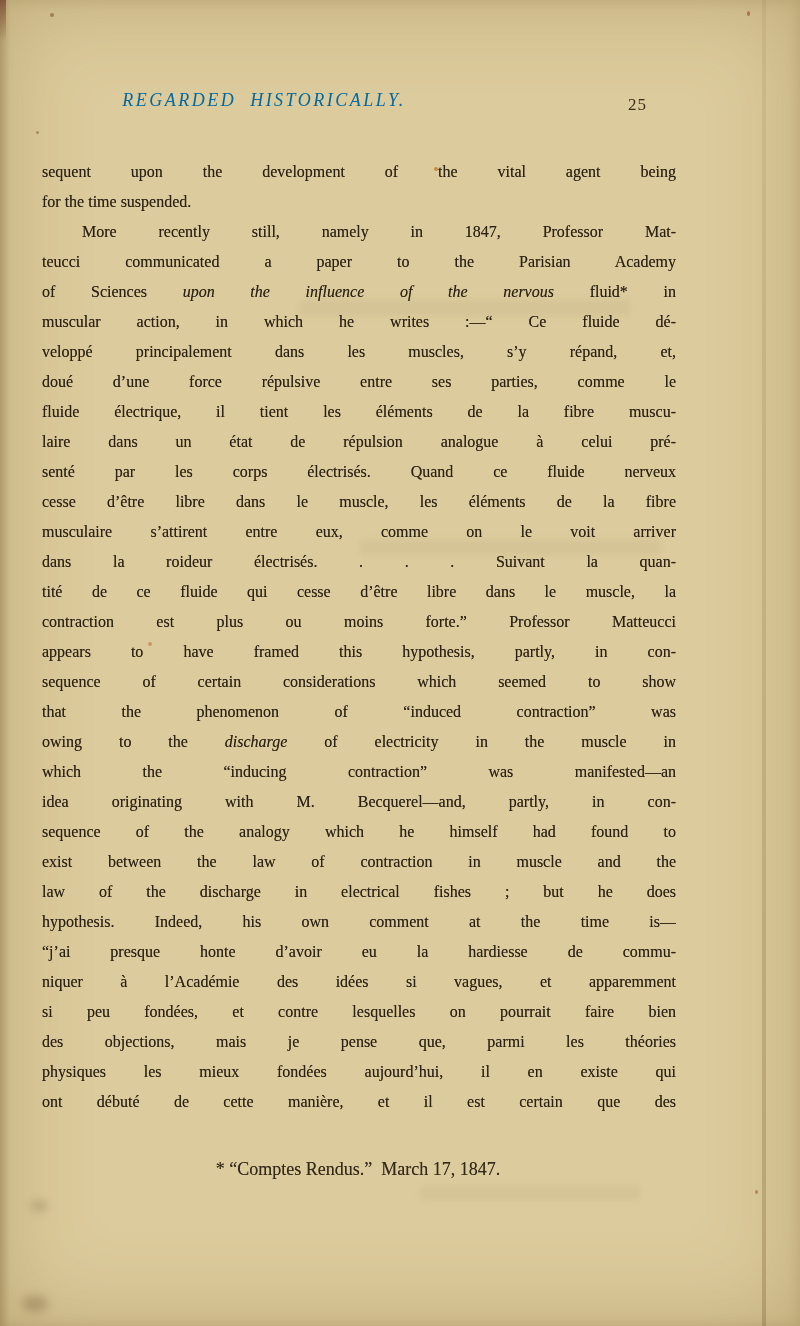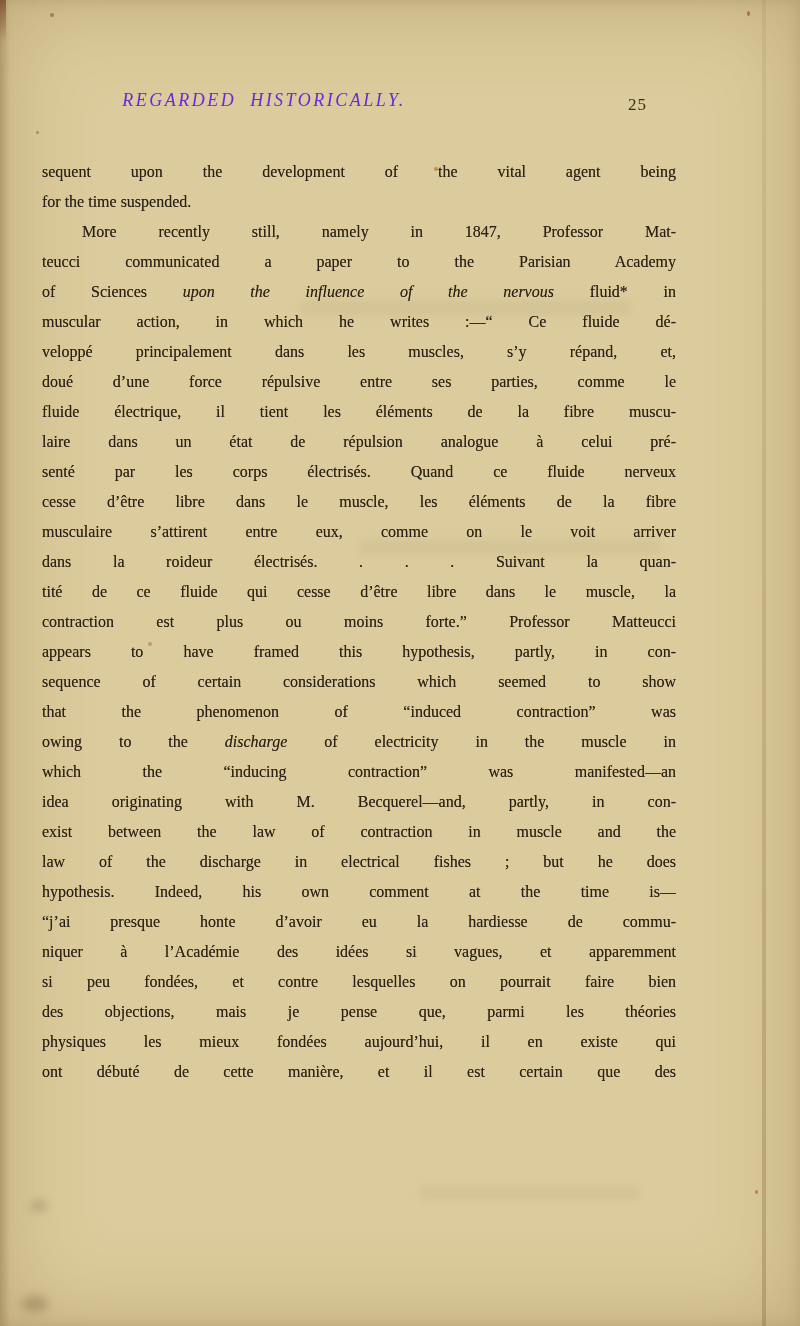--- a/index.html
+++ b/index.html
@@ -12,21 +12,21 @@
     background-color:var(--paper,#dccb9c);
     box-shadow:inset 0 0 90px rgba(122,92,40,.30), inset 0 0 14px rgba(100,72,28,.18);
     font-family:"Liberation Serif","DejaVu Serif",serif;
     color:var(--ink,#2b2114);
   }
   
   .header-row{
     position:absolute;top:90px;left:0;width:692px;box-sizing:border-box;
     padding-right:164px;text-align:center;
     font-style:italic;font-size:18px;letter-spacing:2.5px;word-spacing:7px;
-    color:#6d28d9;
+    color:#0369a1;
   }
   .page-number{
     position:absolute;top:95px;left:628px;width:44px;text-align:left;
     font-size:17px;letter-spacing:1px;color:#3a2e18;
   }
   
   .text-block{
     position:absolute;top:157px;left:42px;width:634px;
     font-size:16px;
   }
@@ -97,31 +97,33 @@
       <div class="line">musculaire s’attirent entre eux, comme on le voit arriver</div>
       <div class="line">dans la roideur électrisés. . . . Suivant la quan-</div>
       <div class="line">tité de ce fluide qui cesse d’être libre dans le muscle, la</div>
       <div class="line">contraction est plus ou moins forte.” Professor Matteucci</div>
       <div class="line">appears to have framed this hypothesis, partly, in con-</div>
       <div class="line">sequence of certain considerations which seemed to show</div>
       <div class="line">that the phenomenon of “induced contraction” was</div>
       <div class="line">owing to the <i>discharge</i> of electricity in the muscle in</div>
       <div class="line">which the “inducing contraction” was manifested—an</div>
       <div class="line">idea originating with M. Becquerel—and, partly, in con-</div>
+      <div class="line">sequence of the analogy which he himself had found to</div>
       <div class="line">exist between the law of contraction in muscle and the</div>
       <div class="line">law of the discharge in electrical fishes ; but he does</div>
       <div class="line">hypothesis. Indeed, his own comment at the time is—</div>
       <div class="line">“j’ai presque honte d’avoir eu la hardiesse de commu-</div>
       <div class="line">niquer à l’Académie des idées si vagues, et apparemment</div>
       <div class="line">si peu fondées, et contre lesquelles on pourrait faire bien</div>
       <div class="line">des objections, mais je pense que, parmi les théories</div>
       <div class="line">physiques les mieux fondées aujourd’hui, il en existe qui</div>
       <div class="line">ont débuté de cette manière, et il est certain que des</div>
     </div>
 
+  <div class="footnote">* “Comptes Rendus.”&nbsp;&nbsp;March 17, 1847.</div>
 
   <div class="scan-edge-left"></div>
   <div class="edge-shade-left"></div>
   <div class="fold-line"></div>
   <div class="speck s1"></div>
   <div class="speck s2"></div>
   <div class="speck s3"></div>
   <div class="speck s4"></div>
   <div class="speck s5"></div>
   <div class="speck s6"></div>

